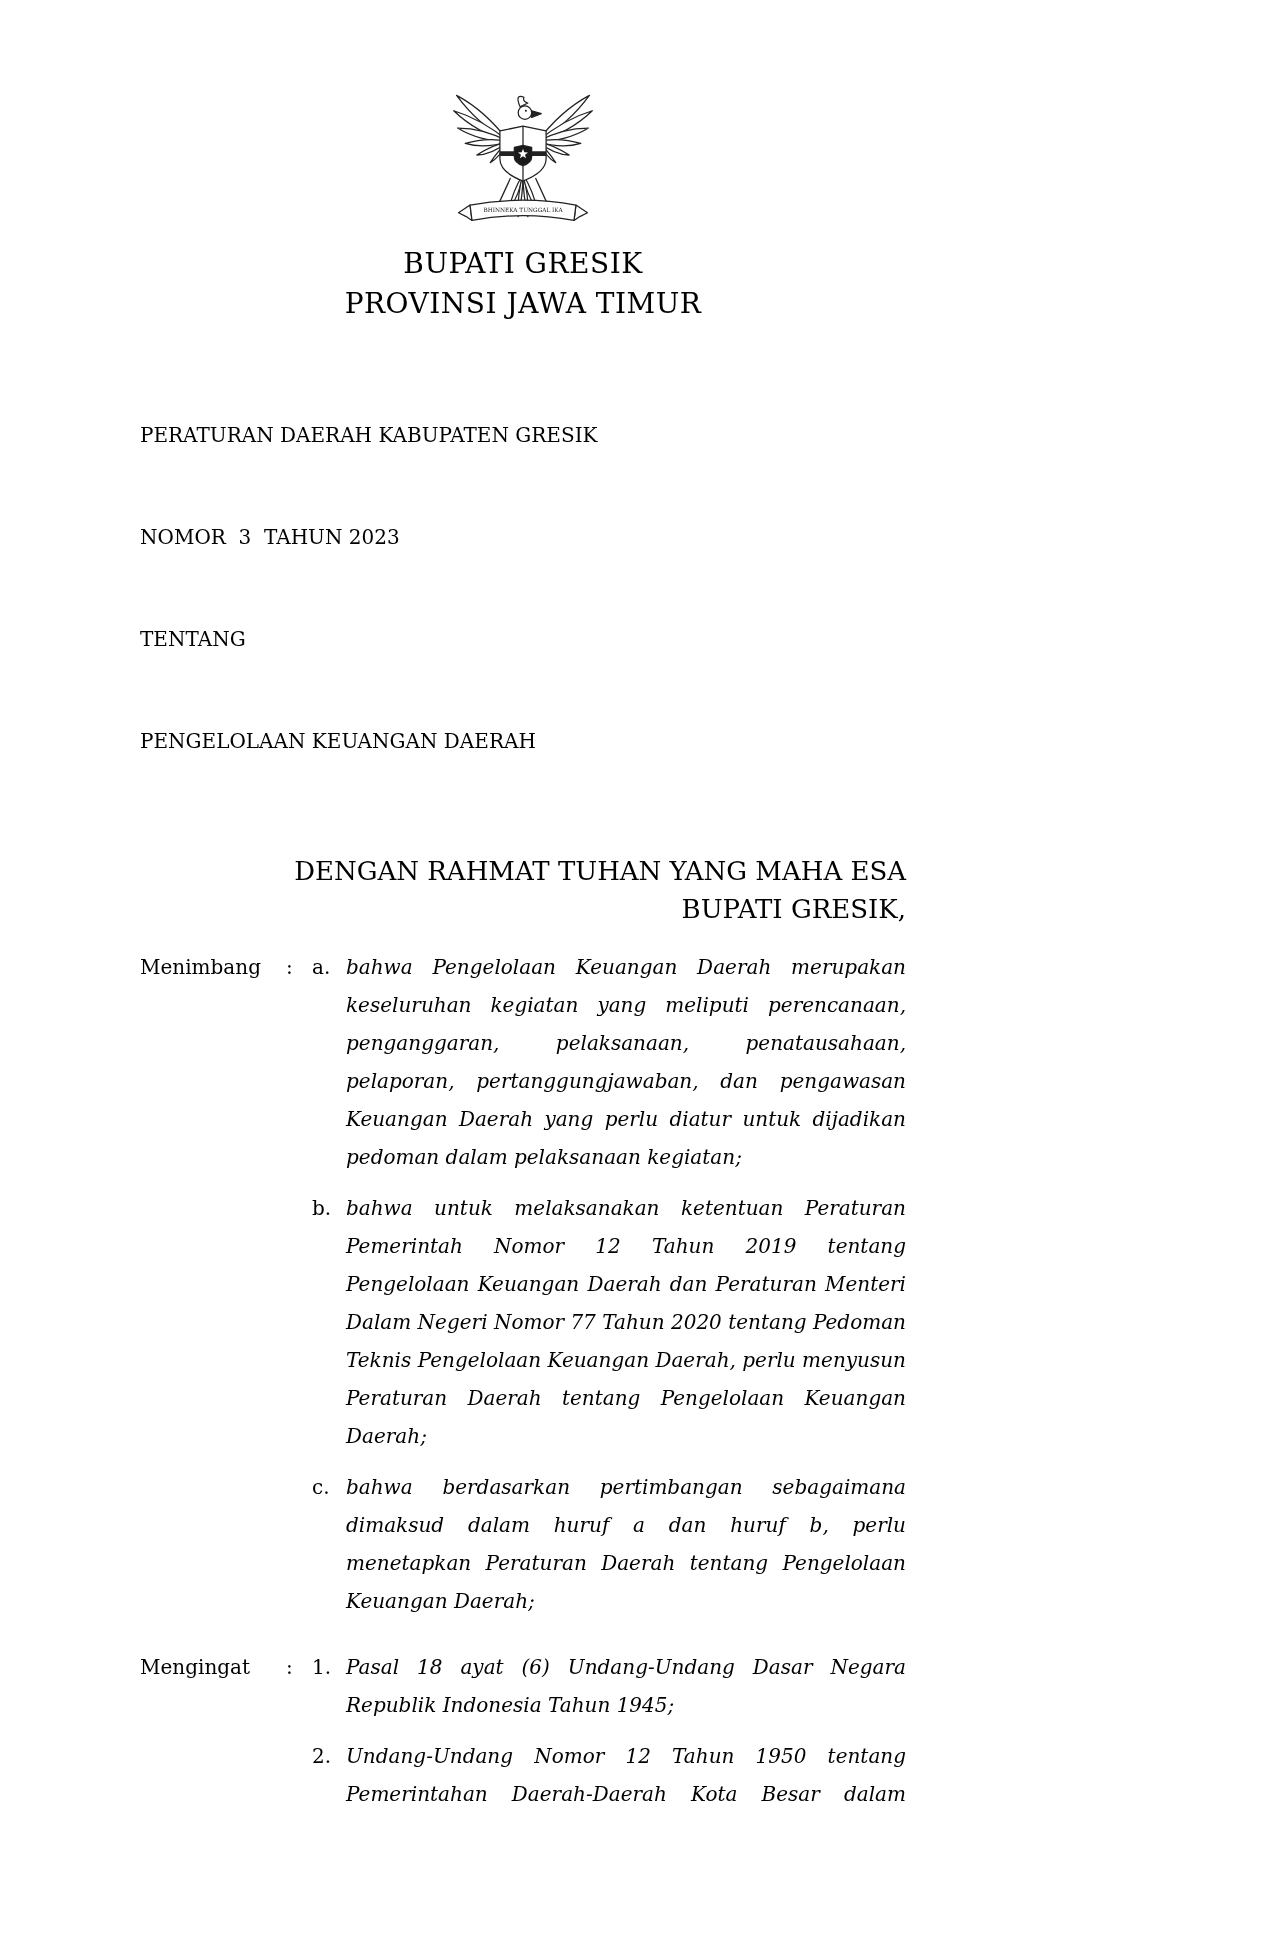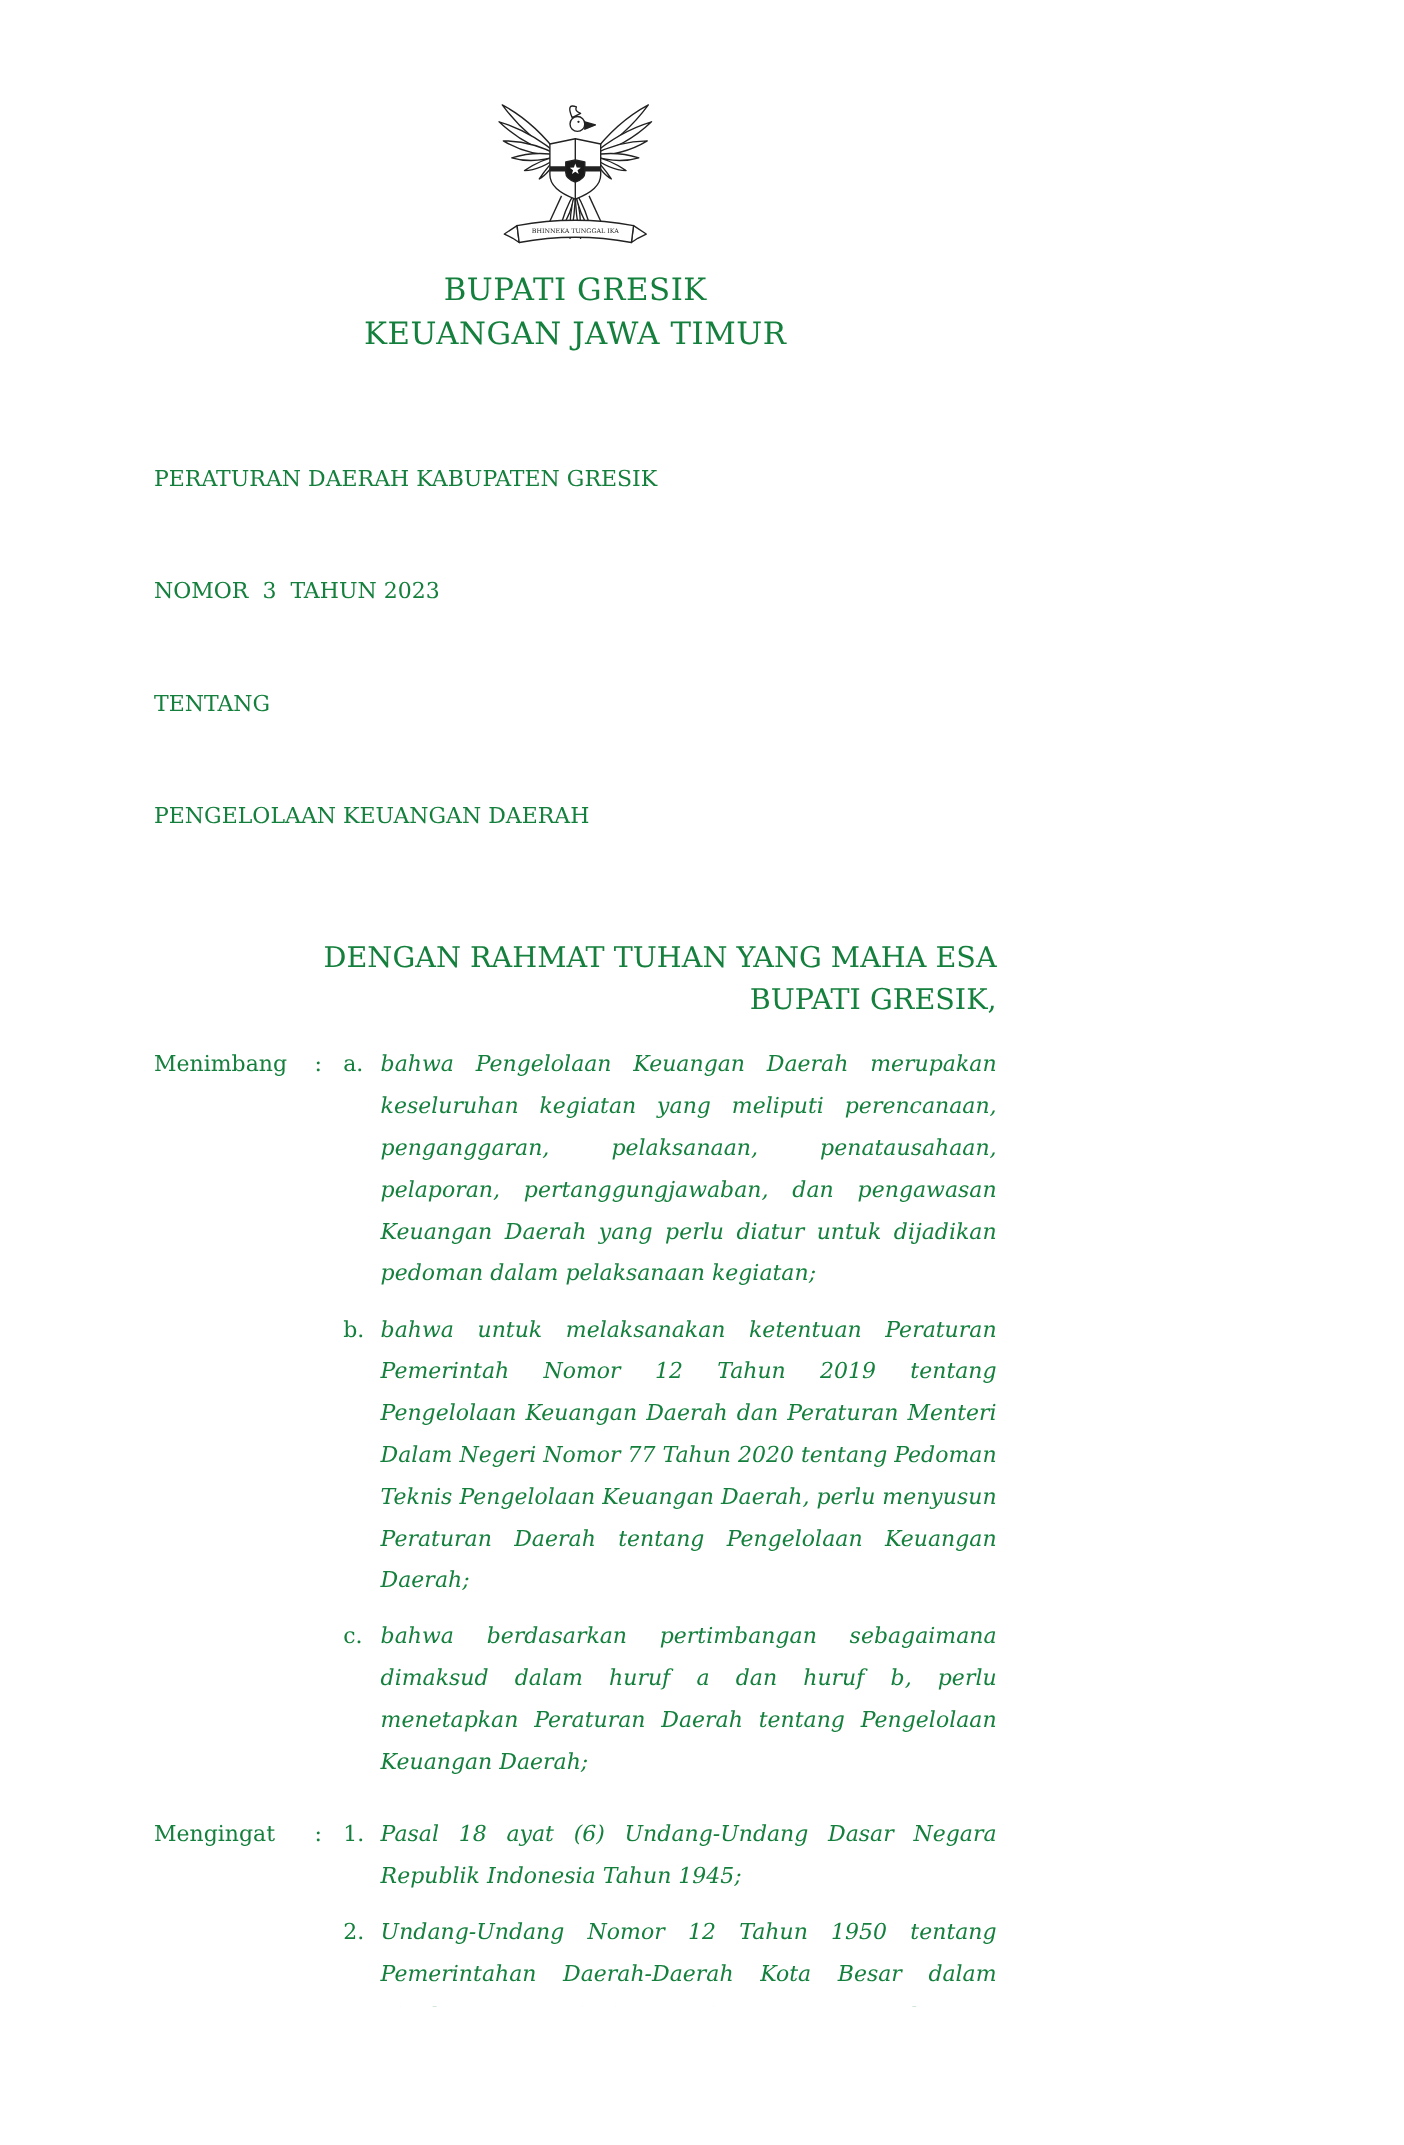--- a/index.html
+++ b/index.html
@@ -3,21 +3,21 @@
 <meta charset="utf-8">
 <style>
   * { margin:0; padding:0; box-sizing:border-box; }
   html, body { background:#ffffff; }
   .page {
     position:relative;
     width:1276px;
     height:1824px;
     background:#ffffff;
     font-family:"DejaVu Serif","Liberation Serif",serif;
-    color:#15803d;
+    color:#000000;
     overflow:hidden;
   }
   .content {
     position:absolute;
     left:140px;
     top:0;
     width:766px;
   }
   .emblem {
     margin:78px auto 0;
@@ -120,21 +120,21 @@
           <path d="M20,132 L8,140 L16,144 L22,148 Z" fill="#ffffff"></path>
           <path d="M130,132 L142,140 L134,144 L128,148 Z" fill="#ffffff"></path>
           <path d="M20,132 Q75,122 130,132 L128,148 Q75,138 22,148 Z" fill="#ffffff"></path>
           <text x="75" y="139" text-anchor="middle" font-size="6" font-family="DejaVu Serif, serif" fill="#222" stroke="none">BHINNEKA TUNGGAL IKA</text>
         </g>
       </svg>
     </div>
 
     <div class="gov-title">
       <div>BUPATI GRESIK</div>
-      <div>KEUANGAN JAWA TIMUR</div>
+      <div>PROVINSI JAWA TIMUR</div>
     </div>
 
     <div class="doc-title">
       <div>PERATURAN DAERAH KABUPATEN GRESIK</div>
       <div>NOMOR  3  TAHUN 2023</div>
       <div>TENTANG</div>
       <div>PENGELOLAAN KEUANGAN DAERAH</div>
     </div>
 
     <p class="center-line invocation">DENGAN RAHMAT TUHAN YANG MAHA ESA</p>

